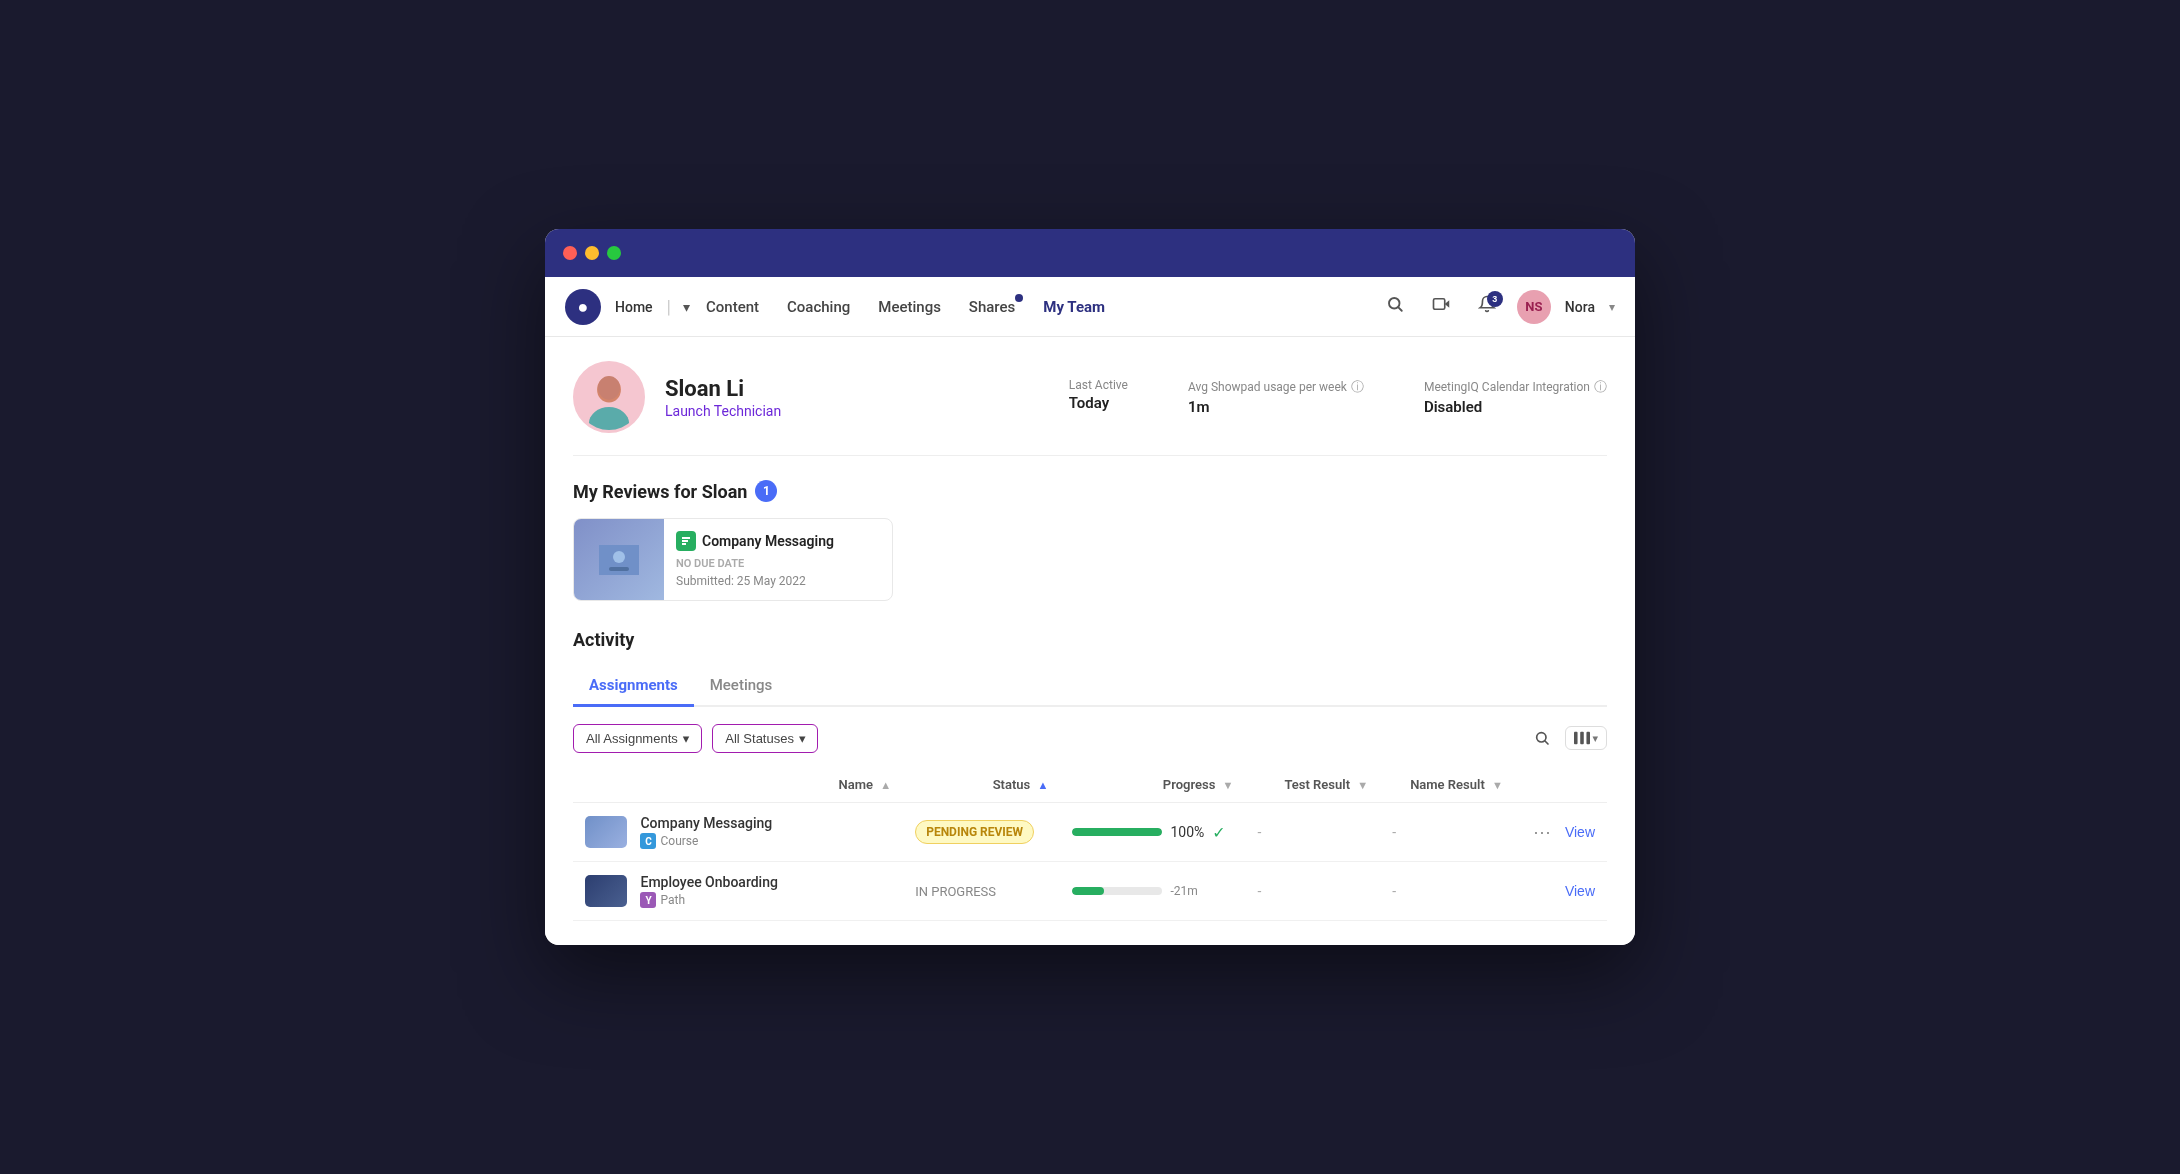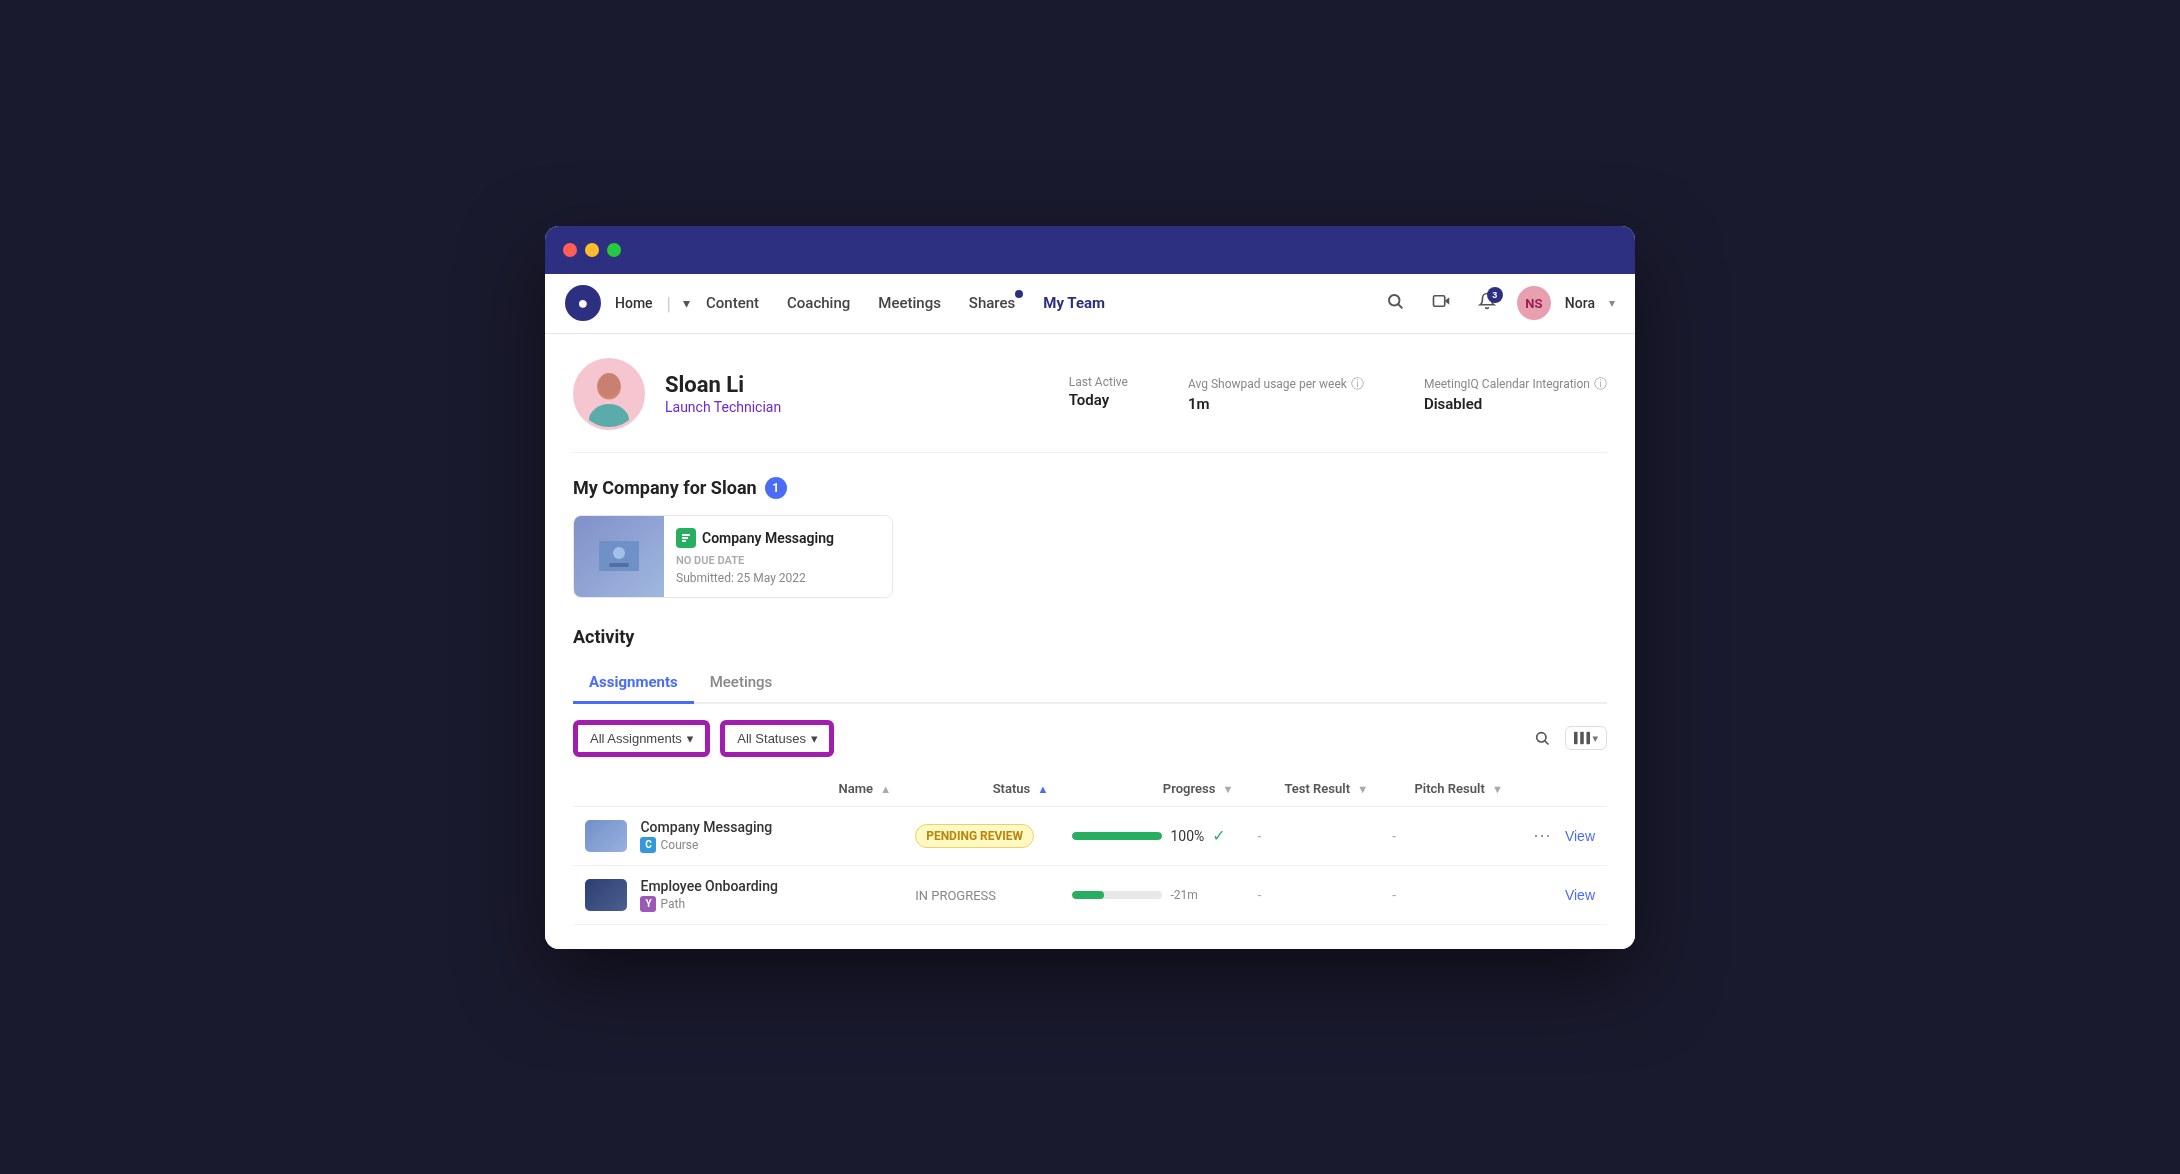--- a/index.html
+++ b/index.html
@@ -250,21 +250,21 @@
       border-bottom-color: #4a6cf7;
       font-weight: 700;
     }
 
     
     .filters-row {
       display: flex; align-items: center; gap: 10px;
       margin-bottom: 14px;
     }
     .filter-btn {
-      border: 5px solid #a21caf;
+      border: 1px solid #a21caf;
       background: #fff;
       border-radius: 6px;
       padding: 6px 12px;
       font-size: 13px;
       color: #444;
       cursor: pointer;
       display: flex; align-items: center; gap: 5px;
     }
     .filters-right { margin-left: auto; display: flex; align-items: center; gap: 8px; }
     .icon-btn-sm {
@@ -483,21 +483,21 @@
           <div class="stat-label">
             <span>MeetingIQ Calendar Integration</span>
             <span class="info-icon">ⓘ</span>
           </div>
           <div class="stat-value">Disabled</div>
         </div>
       </div>
     </div>
 
     <div class="section-title">
-      <span>My Company for Sloan</span>
+      <span>My Reviews for Sloan</span>
       <span class="section-badge">1</span>
     </div>
 
     <div class="review-card">
       <div class="review-img">
         <div class="review-img-inner">
           <svg width="40" height="30" viewBox="0 0 40 30">
             <rect x="0" y="0" width="40" height="30" fill="#7090c8"></rect>
             <circle cx="20" cy="12" r="6" fill="#a0c0e8"></circle>
             <rect x="10" y="22" width="20" height="4" fill="#5070a0" rx="2"></rect>
@@ -567,21 +567,21 @@
           </th>
           <th class="th-progress-col">
             <span>Progress</span>
             <span class="sort-icon">▼</span>
           </th>
           <th class="th-test-col">
             <span>Test Result</span>
             <span class="sort-icon">▼</span>
           </th>
           <th class="th-pitch-col">
-            <span>Pitch Result</span>
+            <span>Name Result</span>
             <span class="sort-icon">▼</span>
           </th>
           <th class="th-actions-col"></th>
         </tr>
       </thead>
       <tbody id="table-body">
 
         <tr>
           <td>
             <div class="item-thumb thumb-course" style="display:inline-block;width:42px;height:32px;border-radius:5px;background:linear-gradient(135deg,#7090c8,#9ab0e0);vertical-align:middle;margin-right:10px;"></div>

